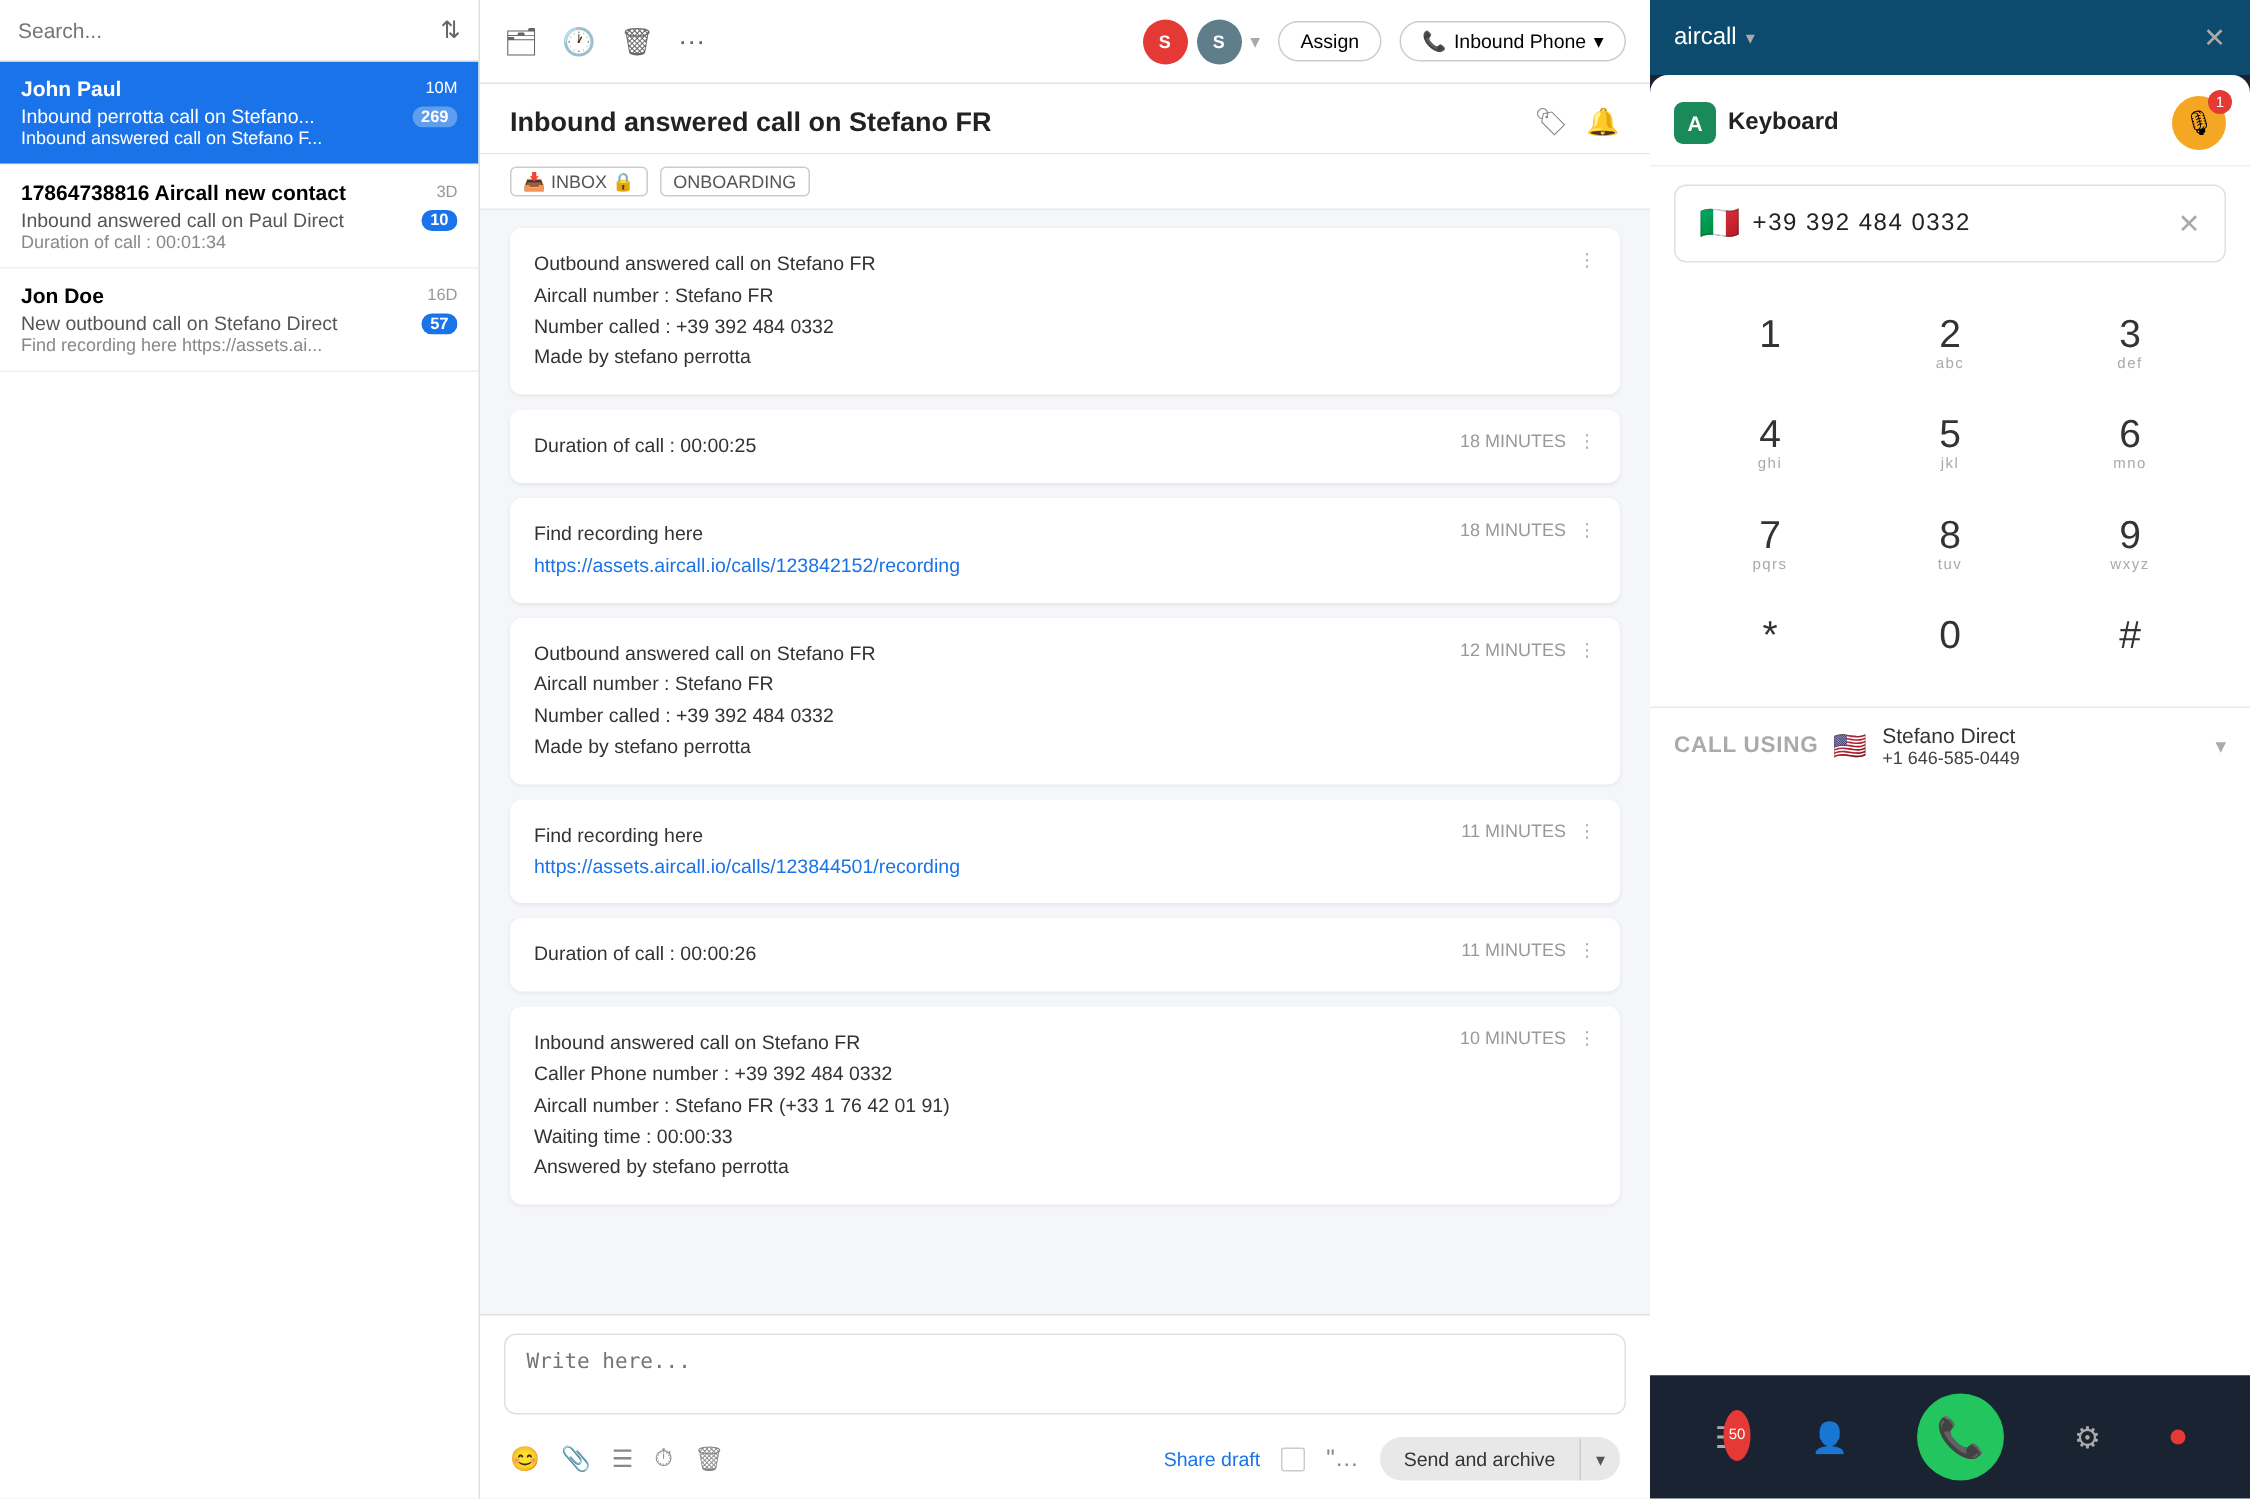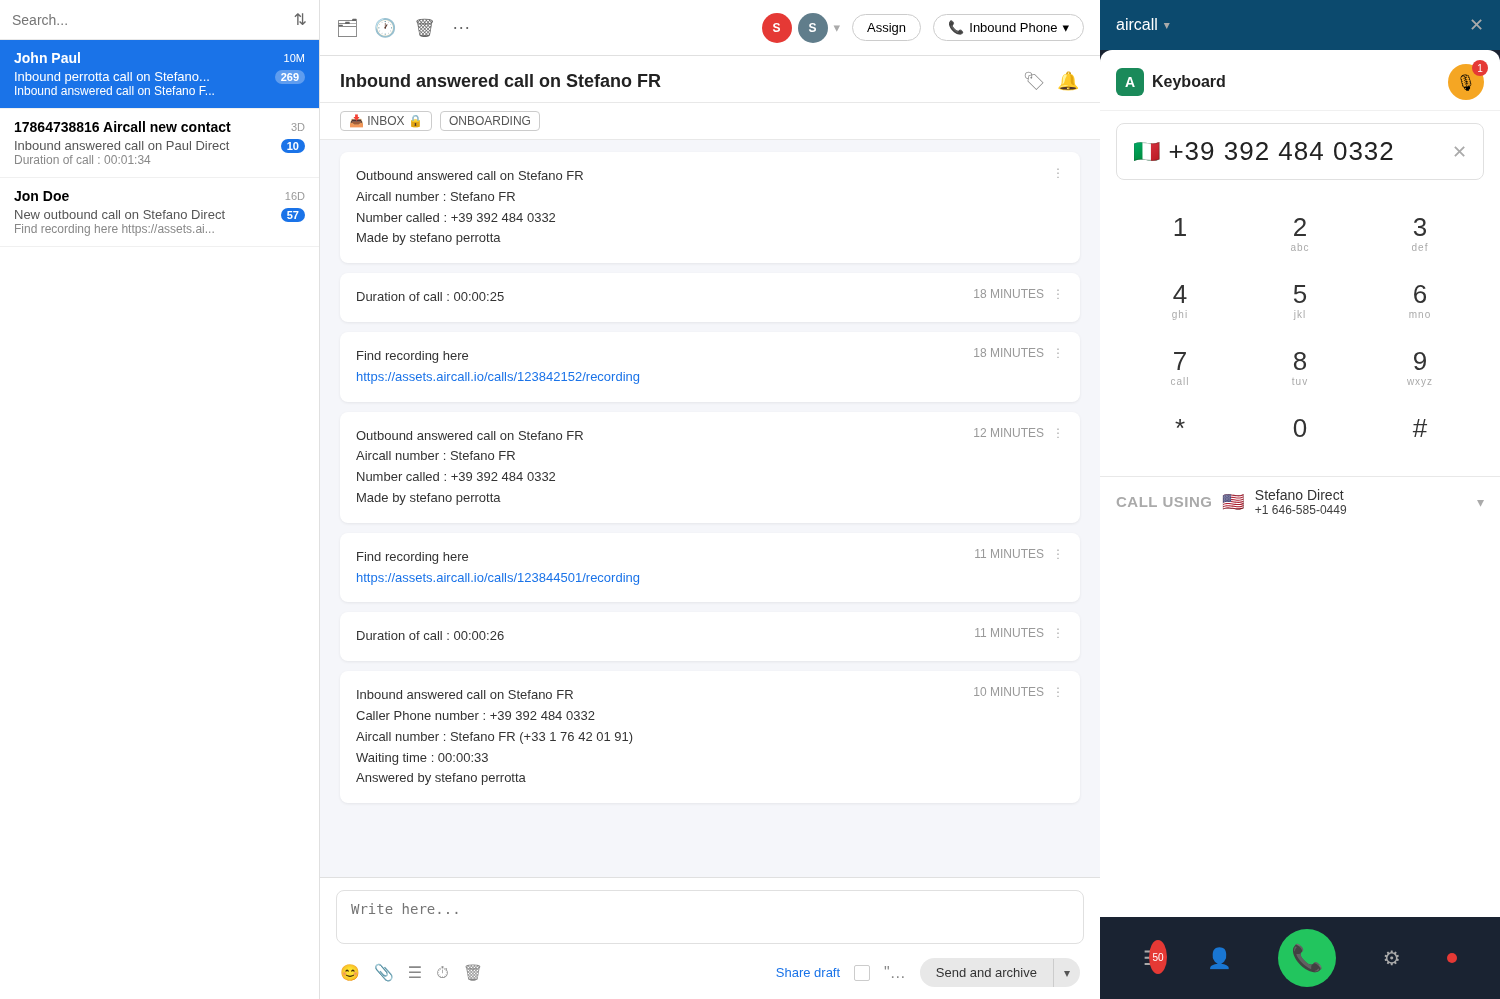--- a/index.html
+++ b/index.html
@@ -73,21 +73,21 @@
 
     .keyboard-area { background: #fff; margin: 0; flex: 1; display: flex; flex-direction: column; border-radius: 12px 12px 0 0; overflow: hidden; }
     .keyboard-top { padding: 14px 16px 10px; display: flex; align-items: center; justify-content: space-between; border-bottom: 1px solid #f0f0f0; }
     .keyboard-label { font-size: 16px; font-weight: 600; color: #222; display: flex; align-items: center; gap: 8px; }
     .keyboard-logo { width: 28px; height: 28px; background: #1a8a5a; border-radius: 6px; display: flex; align-items: center; justify-content: center; color: #fff; font-size: 14px; font-weight: 700; }
     .mic-btn { width: 36px; height: 36px; background: #f5a623; border-radius: 50%; display: flex; align-items: center; justify-content: center; cursor: pointer; position: relative; }
     .mic-btn .badge-mic { position: absolute; top: -4px; right: -4px; background: #e53935; color: #fff; border-radius: 50%; width: 16px; height: 16px; font-size: 10px; display: flex; align-items: center; justify-content: center; }
 
     .phone-input-row { padding: 12px 16px; display: flex; align-items: center; border: 1px solid #e0e0e0; margin: 12px 16px; border-radius: 8px; }
     .flag { font-size: 22px; margin-right: 8px; }
-    .phone-number-display { font-size: 26px; color: #222; flex: 1; letter-spacing: 1px; }
+    .phone-number-display { font-size: 16px; color: #222; flex: 1; letter-spacing: 1px; }
     .clear-btn { color: #aaa; cursor: pointer; font-size: 18px; }
 
     .dialpad { padding: 8px 20px; display: grid; grid-template-columns: repeat(3, 1fr); gap: 0; }
     .dial-key { display: flex; flex-direction: column; align-items: center; justify-content: center; padding: 14px 0; cursor: pointer; }
     .dial-main { font-size: 26px; color: #333; font-weight: 400; line-height: 1; }
     .dial-sub { font-size: 10px; color: #aaa; margin-top: 2px; letter-spacing: 1px; }
 
     .call-using-row { padding: 10px 16px; border-top: 1px solid #e8e8e8; display: flex; align-items: center; gap: 10px; }
     .call-using-label { font-size: 15px; color: #aaa; font-weight: 600; letter-spacing: 0.5px; line-height: 1.3; }
     .flag-small { font-size: 18px; }
@@ -335,21 +335,21 @@
         <div class="dial-key">
     <span class="dial-main">5</span>
     <span class="dial-sub">jkl</span>
   </div>
         <div class="dial-key">
     <span class="dial-main">6</span>
     <span class="dial-sub">mno</span>
   </div>
         <div class="dial-key">
     <span class="dial-main">7</span>
-    <span class="dial-sub">call</span>
+    <span class="dial-sub">pqrs</span>
   </div>
         <div class="dial-key">
     <span class="dial-main">8</span>
     <span class="dial-sub">tuv</span>
   </div>
         <div class="dial-key">
     <span class="dial-main">9</span>
     <span class="dial-sub">wxyz</span>
   </div>
         <div class="dial-key">

